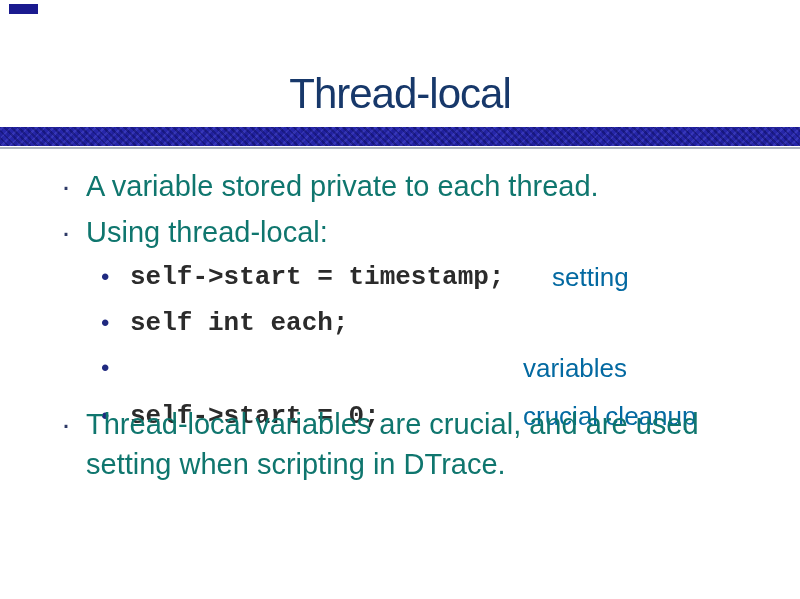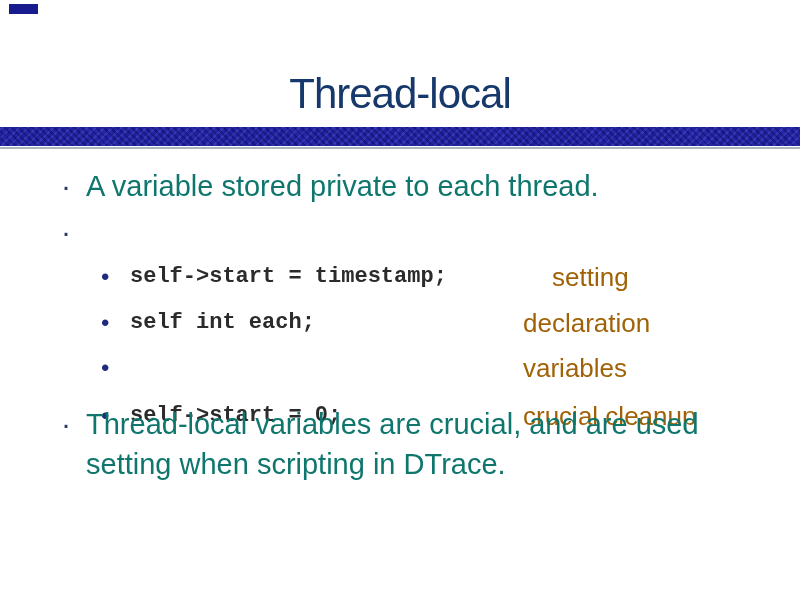--- a/index.html
+++ b/index.html
@@ -33,52 +33,52 @@
 
   .sub-row { position: absolute; left: 0; width: 780px; height: 40px; line-height: 40px; }
   .sub-row.r1 { top: 257px; }
   .sub-row.r2 { top: 303px; }
   .sub-row.r3 { top: 348px; }
   .sub-row.r4 { top: 396px; }
   .sub-dot { position: absolute; left: 101px; top: 0; font-size: 24px; line-height: 40px;
              color: #202a80; }
   .code-text { position: absolute; left: 130px; top: 0; line-height: 40px;
                font-family: "Liberation Mono", "DejaVu Sans Mono", monospace;
-               font-weight: 700; font-size: 22px; color: #2b2b2b; white-space: pre; }
+               font-weight: 700; font-size: 26px; color: #2b2b2b; white-space: pre; }
   .code-label { position: absolute; top: 0; left: 523px; line-height: 40px;
-                font-size: 26px; color: #a16207; white-space: pre; }
+                font-size: 26px; color: #0369a1; white-space: pre; }
   .sub-row.r1 .code-label { left: 552px; }
 </style>
 </head>
 <body>
 
 <div class="slide">
 
   <div class="corner-mark"></div>
 
   <div class="slide-title">Thread-local</div>
 
   <div class="accent-bar"></div>
   <div class="accent-underline"></div>
 
   <span class="bullet-marker bm1">·</span>
   <div class="bullet-text bt1">A variable stored private to each thread.</div>
 
   <span class="bullet-marker bm2">·</span>
+  <div class="bullet-text bt2">Using thread-local:</div>
 
   <div class="sub-row r1">
     <span class="sub-dot">•</span>
     <span class="code-text">self-&gt;start = timestamp;</span>
     <span class="code-label">setting</span>
   </div>
 
   <div class="sub-row r2">
     <span class="sub-dot">•</span>
     <span class="code-text">self int each;</span>
-    <span class="code-label">declaration</span>
   </div>
 
   <div class="sub-row r3">
     <span class="sub-dot">•</span>
     <span class="code-label">variables</span>
   </div>
 
   <div class="sub-row r4">
     <span class="sub-dot">•</span>
     <span class="code-text">self-&gt;start = 0;</span>

